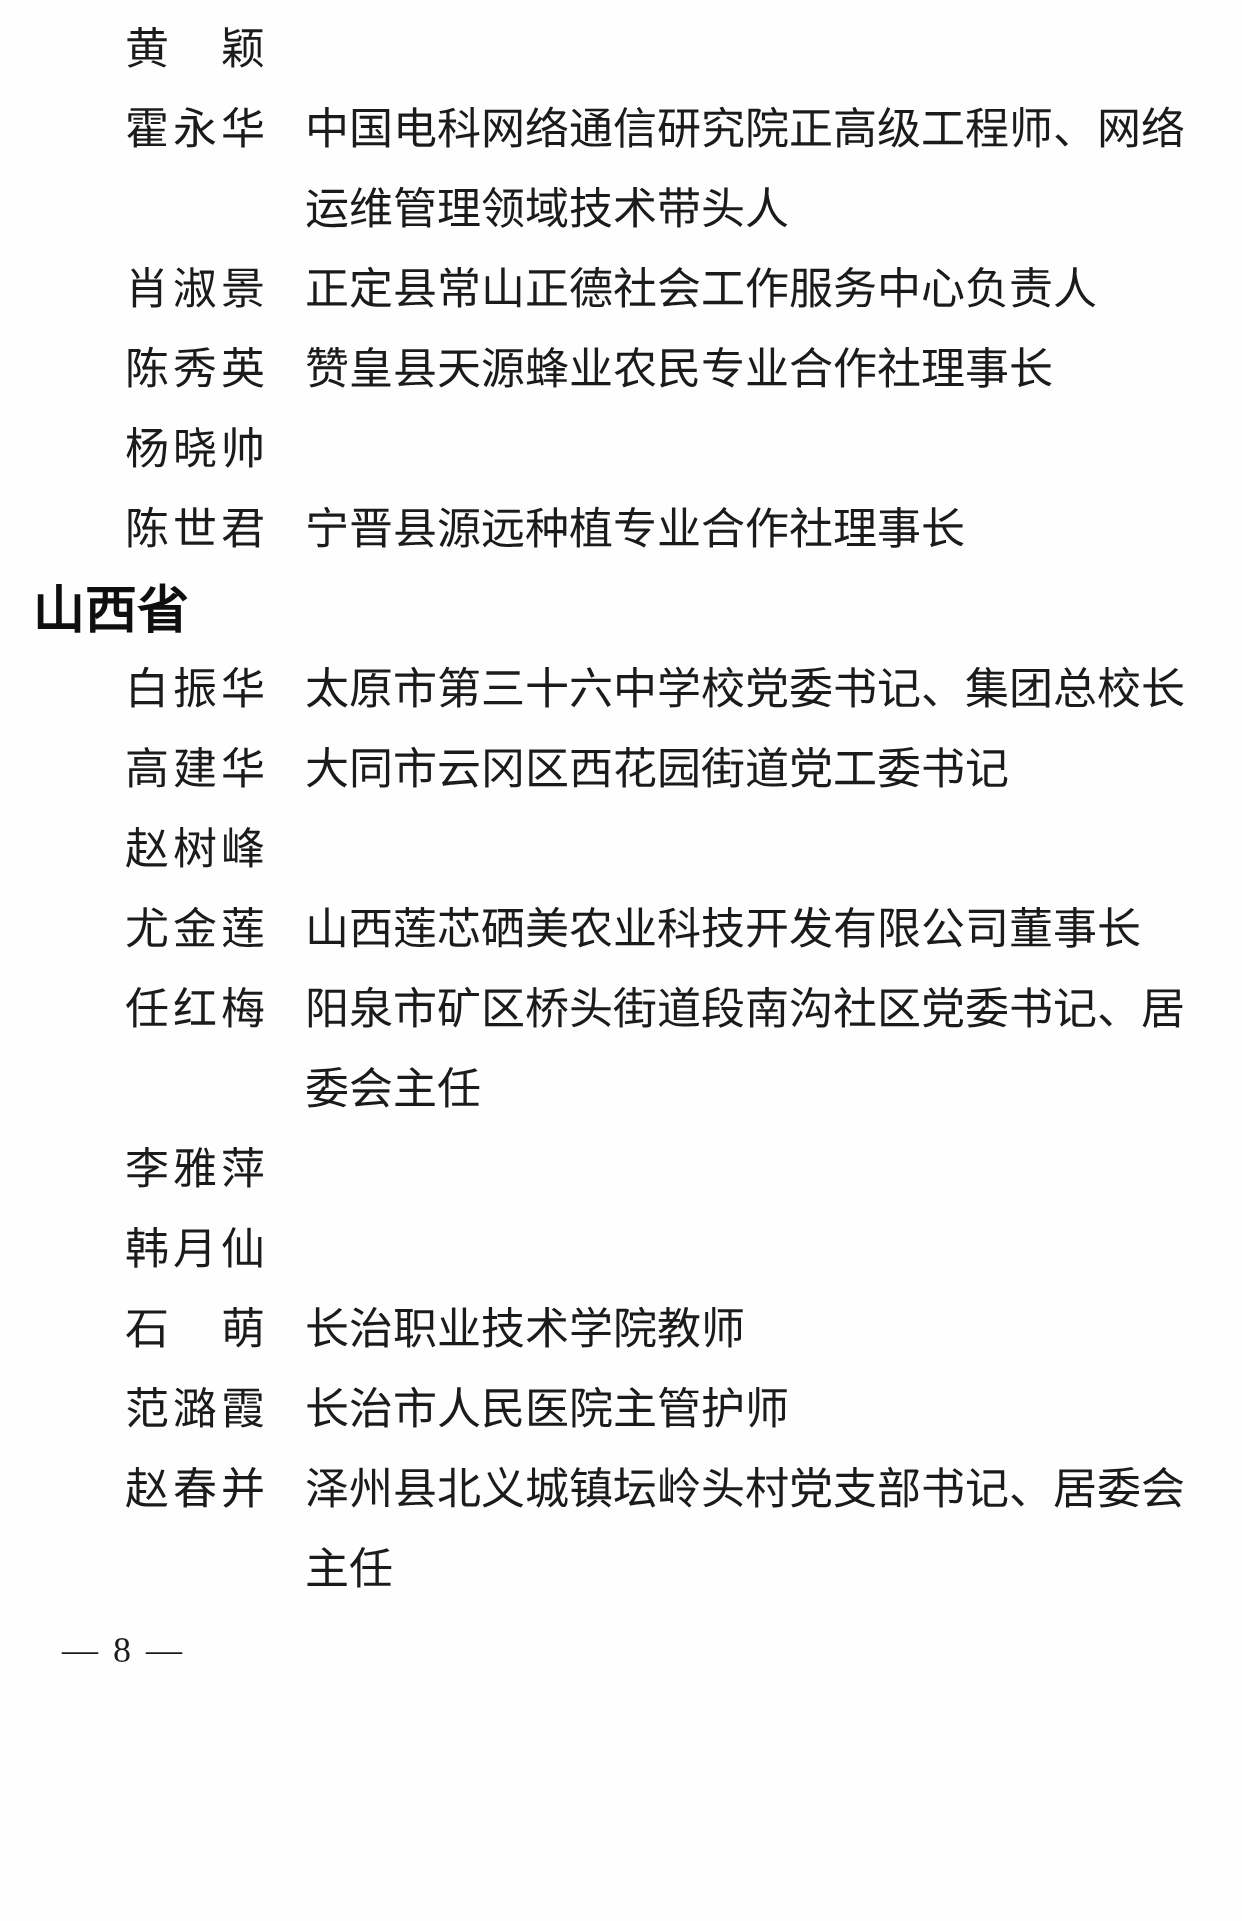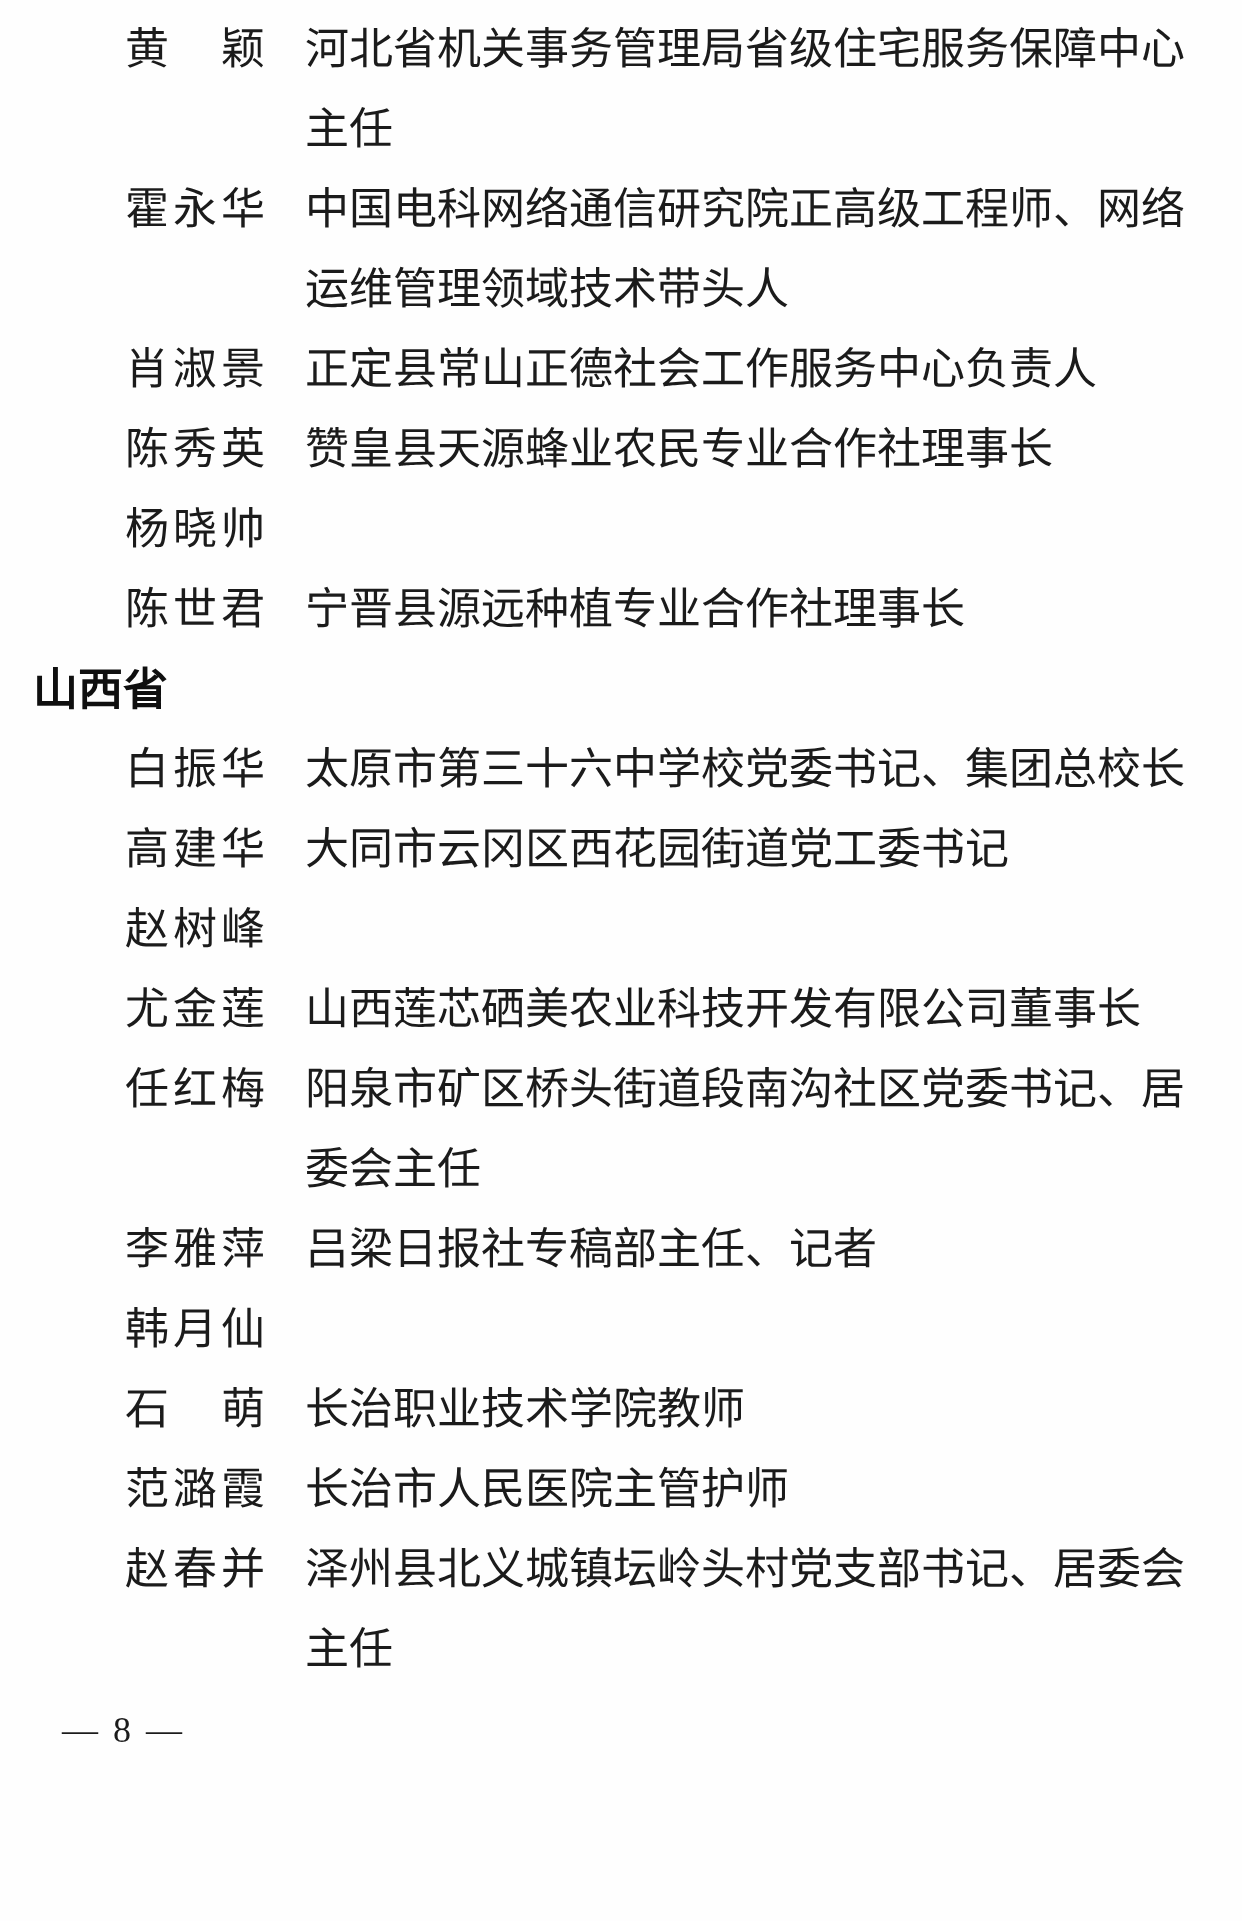--- a/index.html
+++ b/index.html
@@ -36,21 +36,21 @@
   }
   .pos {
     width: 884px;
     font-size: 44px;
     line-height: 80px;
     word-break: break-all;
     letter-spacing: 0;
   }
   .section-row {
     margin-left: -92px;
-    font-size: 45px;
+    font-size: 52px;
     line-height: 80px;
     font-weight: bold;
     font-family: "Liberation Sans", sans-serif;
     color: #0f0f0f;
   }
   .page-num {
     margin-left: -63px;
     font-size: 36px;
     line-height: 80px;
     letter-spacing: 3px;
@@ -60,21 +60,20 @@
 </head>
 <body>
 
 <div class="page">
   <div>
       <div class="row">
         <span class="name">
           <span>黄</span>
           <span>颖</span>
         </span>
-        <span class="pos">河北省机关事务管理局省级住宅服务保障中心主任</span>
       </div>
       <div class="row">
         <span class="name">
           <span>霍</span>
           <span>永</span>
           <span>华</span>
         </span>
         <span class="pos">中国电科网络通信研究院正高级工程师、网络运维管理领域技术带头人</span>
       </div>
       <div class="row">
@@ -147,21 +146,20 @@
           <span>梅</span>
         </span>
         <span class="pos">阳泉市矿区桥头街道段南沟社区党委书记、居委会主任</span>
       </div>
       <div class="row">
         <span class="name">
           <span>李</span>
           <span>雅</span>
           <span>萍</span>
         </span>
-        <span class="pos">吕梁日报社专稿部主任、记者</span>
       </div>
       <div class="row">
         <span class="name">
           <span>韩</span>
           <span>月</span>
           <span>仙</span>
         </span>
       </div>
       <div class="row">
         <span class="name">

